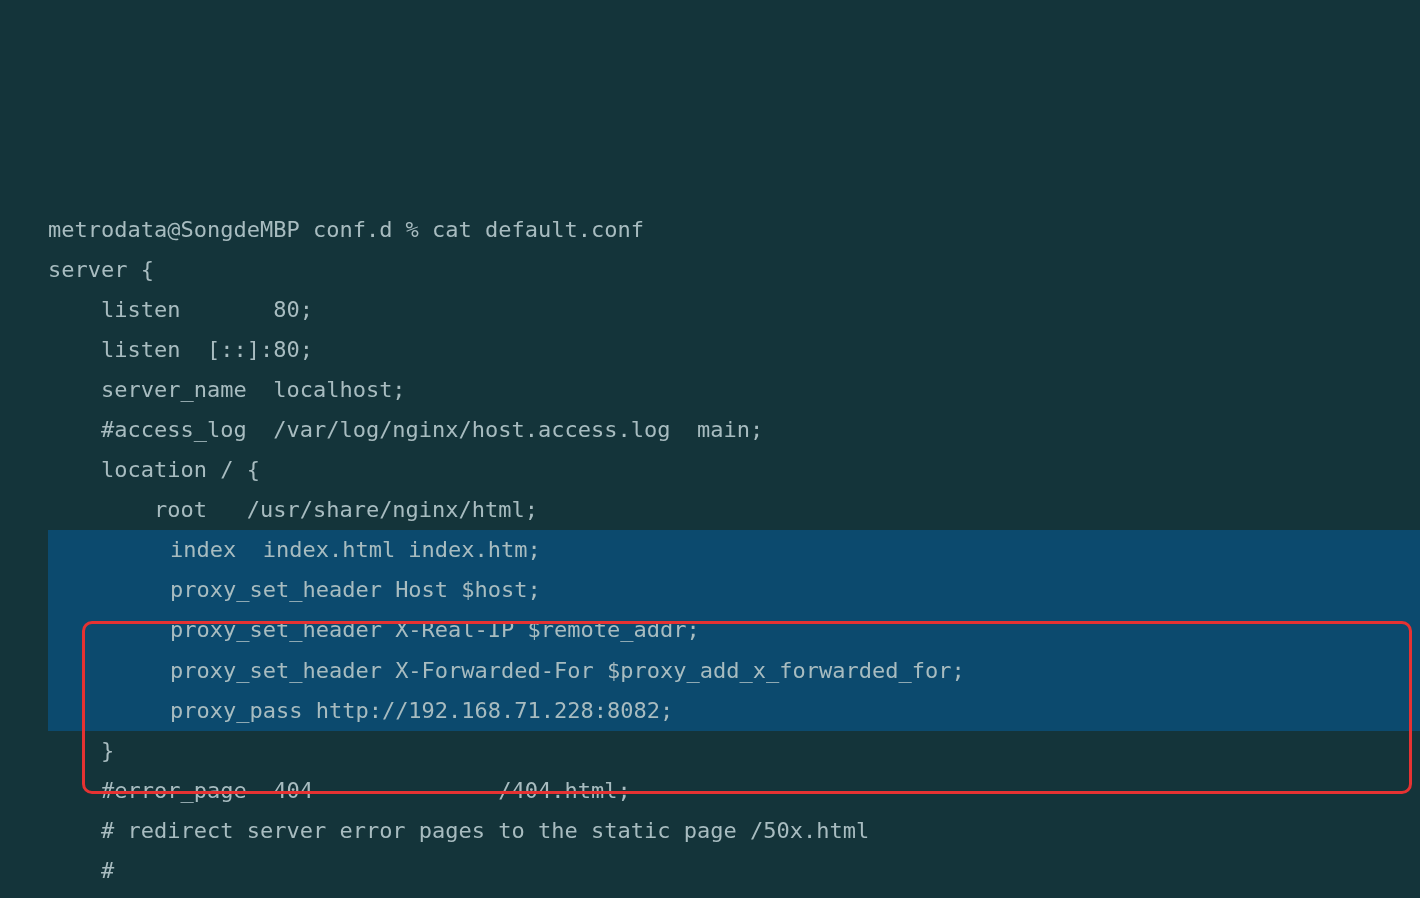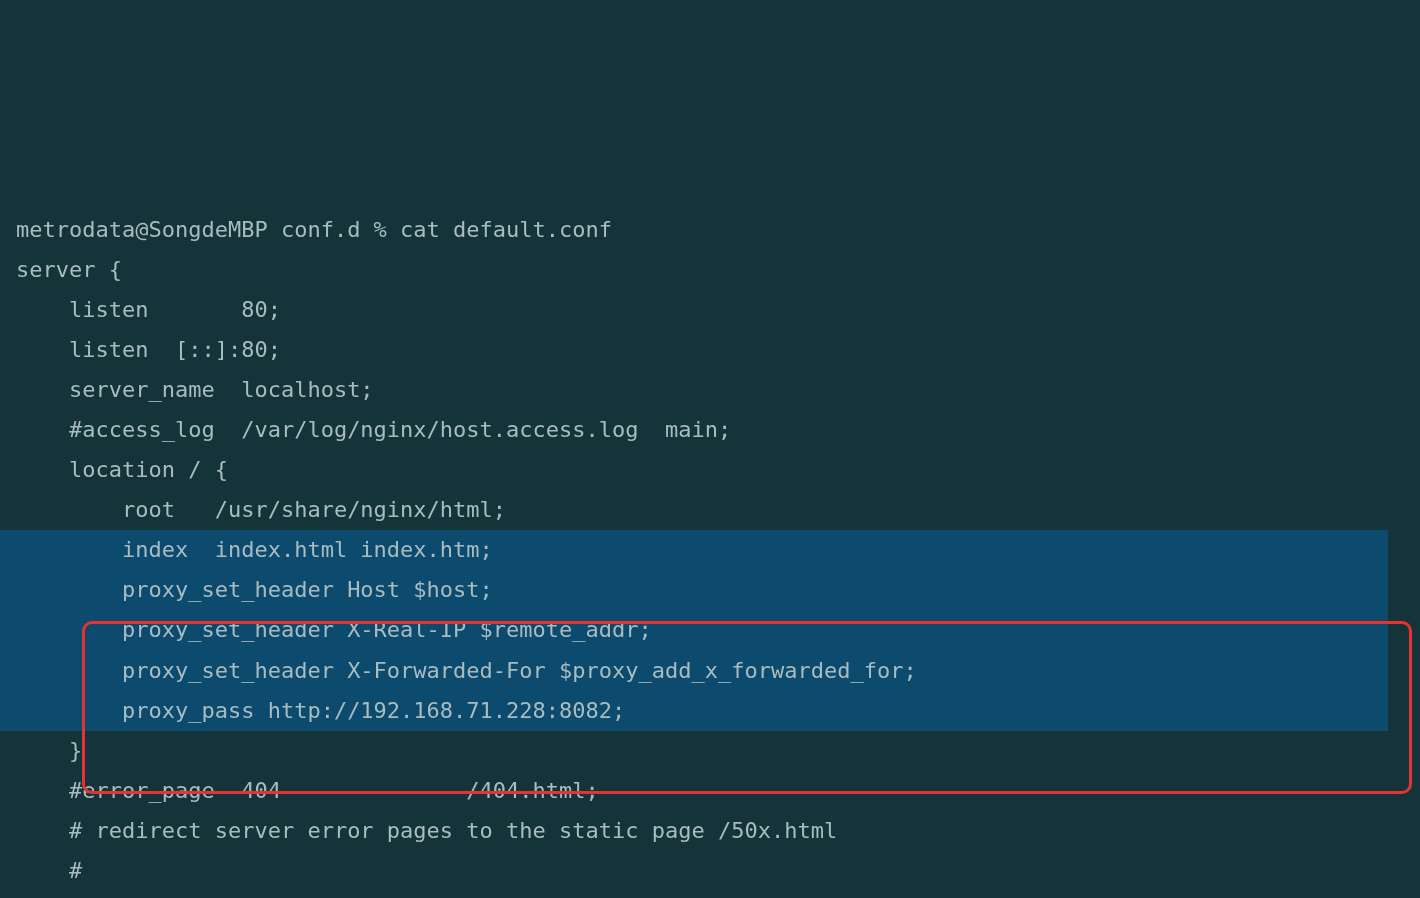--- a/index.html
+++ b/index.html
@@ -35,20 +35,21 @@
       border: 3px solid #e63232;
       border-radius: 10px;
       left: 66px;
       top: 451px;
       width: 1330px;
       height: 173px;
       pointer-events: none;
     }
     .line {
       display: block;
+      margin-left: 32px;
     }
   </style>
 </head>
 <body>
 
 
 
 <div class="terminal">
 <span class="line">metrodata@SongdeMBP conf.d % cat default.conf</span><span class="line">server {</span><span class="line">    listen       80;</span><span class="line">    listen  [::]:80;</span><span class="line">    server_name  localhost;</span><span class="line"></span><span class="line">    #access_log  /var/log/nginx/host.access.log  main;</span><span class="line"></span><span class="line">    location / {</span><span class="line">        root   /usr/share/nginx/html;</span><span class="line highlight-bg">        index  index.html index.htm;</span><span class="line highlight-bg">        proxy_set_header Host $host;</span><span class="line highlight-bg">        proxy_set_header X-Real-IP $remote_addr;</span><span class="line highlight-bg">        proxy_set_header X-Forwarded-For $proxy_add_x_forwarded_for;</span><span class="line highlight-bg">        proxy_pass http://192.168.71.228:8082;</span><span class="line">    }</span><span class="line"></span><span class="line">    #error_page  404              /404.html;</span><span class="line"></span><span class="line">    # redirect server error pages to the static page /50x.html</span><span class="line">    #</span>
 <div class="highlight-box"></div>

